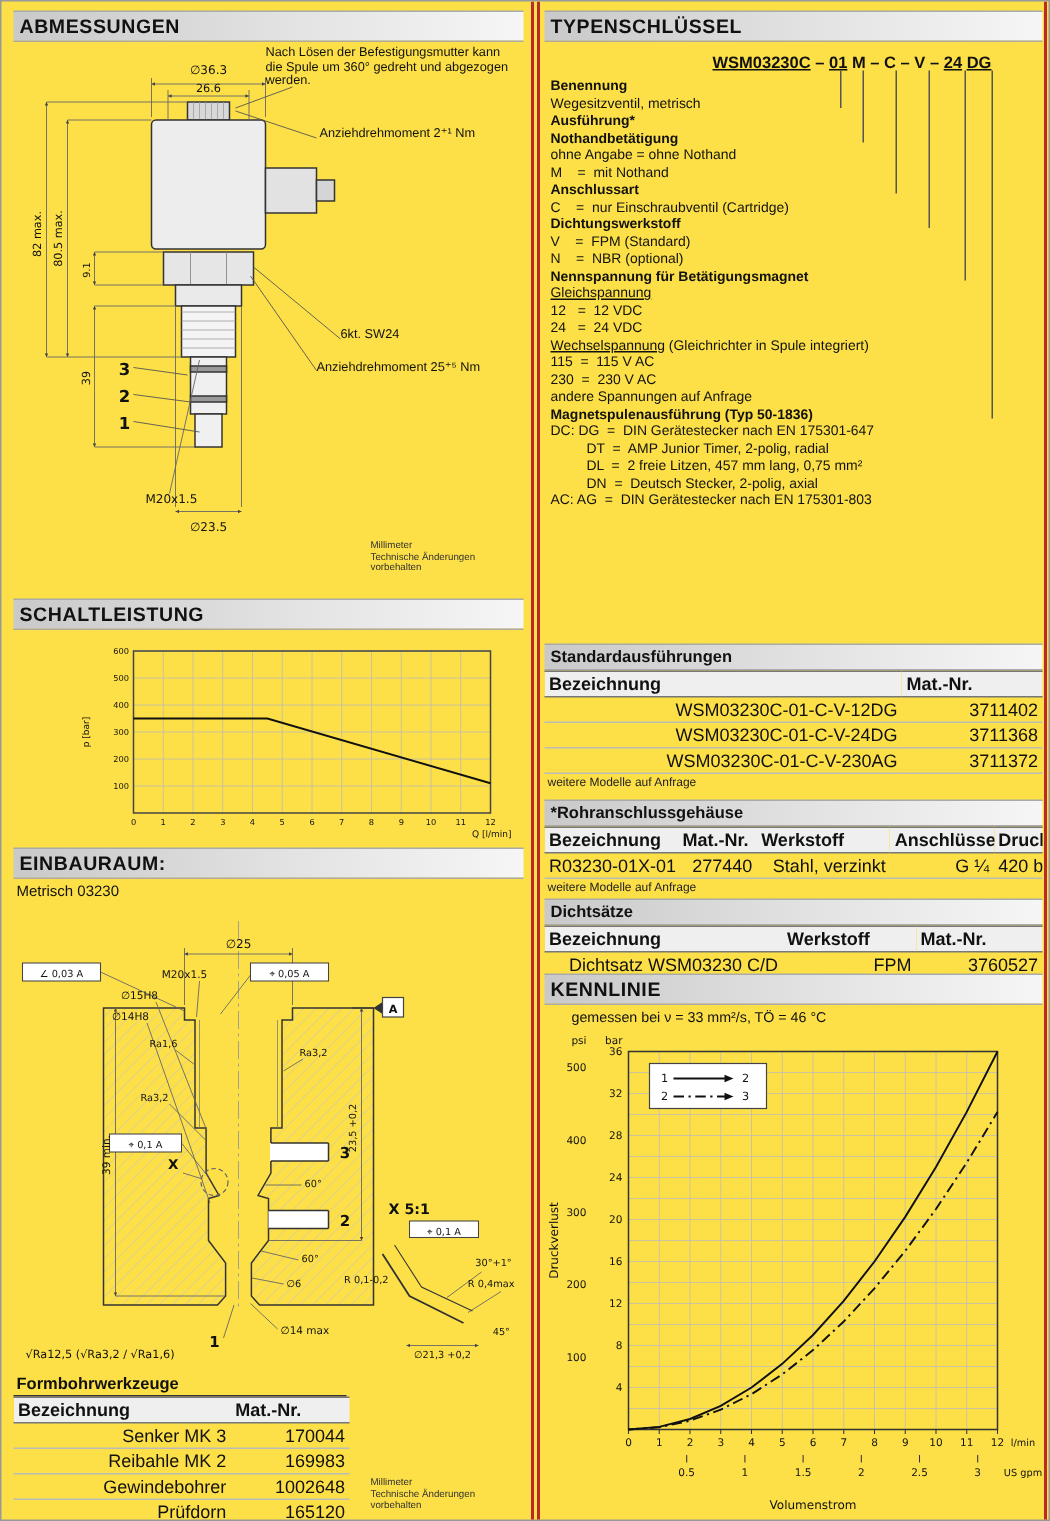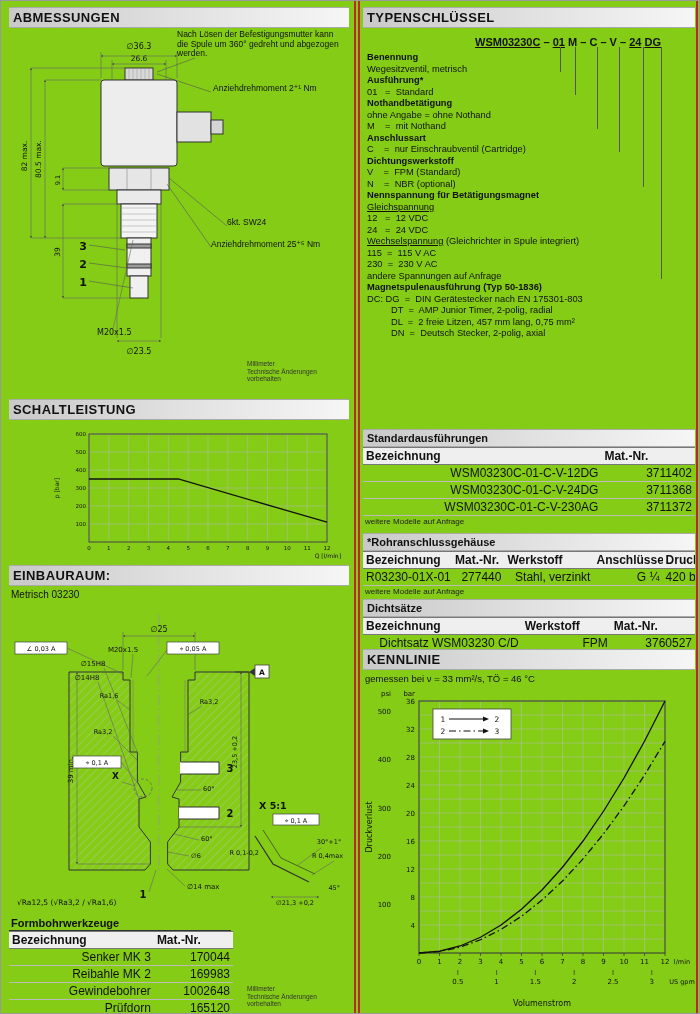--- a/index.html
+++ b/index.html
@@ -1,16 +1,16 @@
 <!DOCTYPE html>
 <html><head>
 <meta charset="utf-8">
 <style>
   html,body{margin:0;padding:0;background:#fff;}
-  .page{position:relative;width:700px;height:1014px;background:#84cc16;border:1px solid #999;
+  .page{position:relative;width:700px;height:1014px;background:#fde047;border:1px solid #999;
         font-family:"Liberation Sans","DejaVu Sans",sans-serif;color:#111;overflow:hidden;box-sizing:border-box;}
   .sec{position:absolute;}
   .sec-bar{font-weight:bold;padding:2px 4px;background:linear-gradient(90deg,#c9c9c9 0%,#e3e3e3 55%,#f6f6f6 100%);
            border-top:1px solid #aaa;border-bottom:1px solid #aaa;}
   .lg{font-size:13px;letter-spacing:.4px;}
   .md{font-size:11px;}
   .vline{position:absolute;top:0;height:1014px;width:1.5px;background:#bb2a2a;}
   
   .draw-wrap{position:relative;width:340px;}
   .draw-wrap svg{display:block;}
@@ -34,21 +34,21 @@
   .tbl td{border-bottom:1px solid #bbb;padding:1px 3px;overflow:hidden;white-space:nowrap;text-align:right;}
   .tbl-std th:nth-child(1){width:70%}
   .tbl-rohr th:nth-child(1){width:25%}.tbl-rohr th:nth-child(2){width:14%}
   .tbl-rohr th:nth-child(3){width:25%}.tbl-rohr th:nth-child(4){width:19%}
   .tbl-dicht th:nth-child(1){width:46%}.tbl-dicht th:nth-child(2){width:25%}
   .tbl-tools{width:224px;}
   .tbl-tools th:nth-child(1){width:62%}
   .tbl-foot{font-size:8px;padding:1px 0 0 2px;color:#222;}
   .tools-title{font-weight:bold;font-size:11px;border-bottom:1.5px solid #333;width:218px;padding:1px 2px;margin-top:4px;}
   .subtitle{font-size:10px;margin:3px 0 2px 2px;}
-  .kenn-sub{font-size:9.5px;margin:3px 0 1px 2px;}
+  .kenn-sub{font-size:9.5px;margin:3px 0 1px 18px;}
 </style>
 </head>
 <body>
 
 <div class="page">
 
   <section class="sec" id="sec-abm" style="left:8px;top:6px;width:340px;">
     <div class="sec-bar lg">ABMESSUNGEN</div>
     <div class="draw-wrap" style="height:358px;">
       <svg viewBox="0 0 336 358" width="336" height="358">
@@ -305,42 +305,42 @@
     </div>
   </section>
 
   <section class="sec" id="sec-typ" style="left:362px;top:6px;width:332px;height:418px;">
     <div class="sec-bar lg">TYPENSCHLÜSSEL</div>
     <div class="ts-code"><span class="useg">WSM03230C</span><span> – </span><span class="useg">01</span><span> </span><span>M</span><span> – </span><span>C</span><span> – </span><span>V</span><span> – </span><span class="useg">24</span><span> </span><span class="useg">DG</span><span></span></div>
     <div class="type-tree">
         <div class="ts-line b">Benennung</div>
         <div class="ts-line">Wegesitzventil, metrisch</div>
         <div class="ts-line b">Ausführung*</div>
-        <div class="ts-line">01   =  Standard</div>
         <div class="ts-line b">Nothandbetätigung</div>
         <div class="ts-line">ohne Angabe = ohne Nothand</div>
         <div class="ts-line">M    =  mit Nothand</div>
         <div class="ts-line b">Anschlussart</div>
         <div class="ts-line">C    =  nur Einschraubventil (Cartridge)</div>
         <div class="ts-line b">Dichtungswerkstoff</div>
         <div class="ts-line">V    =  FPM (Standard)</div>
         <div class="ts-line">N    =  NBR (optional)</div>
         <div class="ts-line b">Nennspannung für Betätigungsmagnet</div>
         <div class="ts-line"><span class="u">Gleichspannung</span></div>
         <div class="ts-line">12   =  12 VDC</div>
         <div class="ts-line">24   =  24 VDC</div>
         <div class="ts-line"><span class="u">Wechselspannung</span> (Gleichrichter in Spule integriert)</div>
         <div class="ts-line">115  =  115 V AC</div>
         <div class="ts-line">230  =  230 V AC</div>
         <div class="ts-line">andere Spannungen auf Anfrage</div>
         <div class="ts-line b">Magnetspulenausführung (Typ 50-1836)</div>
-        <div class="ts-line">DC: DG  =  DIN Gerätestecker nach EN 175301-803</div>
+        <div class="ts-line">DC: DG  =  DIN Gerätestecker nach EN 175301-647</div>
         <div class="ts-line ind">DT  =  AMP Junior Timer, 2-polig, radial</div>
         <div class="ts-line ind">DL  =  2 freie Litzen, 457 mm lang, 0,75 mm²</div>
         <div class="ts-line ind">DN  =  Deutsch Stecker, 2-polig, axial</div>
+        <div class="ts-line">AC: AG  =  DIN Gerätestecker nach EN 175301-803</div>
       </div>
     <div class="conn" style="left:197px;top:40px;height:25px;"></div>
     <div class="conn" style="left:212px;top:40px;height:48px;"></div>
     <div class="conn" style="left:234px;top:40px;height:82px;"></div>
     <div class="conn" style="left:256px;top:40px;height:105px;"></div>
     <div class="conn" style="left:280px;top:40px;height:140px;"></div>
     <div class="conn" style="left:298px;top:40px;height:232px;"></div>
   </section>
 
   <section class="sec" style="left:362px;top:428px;width:332px;">

